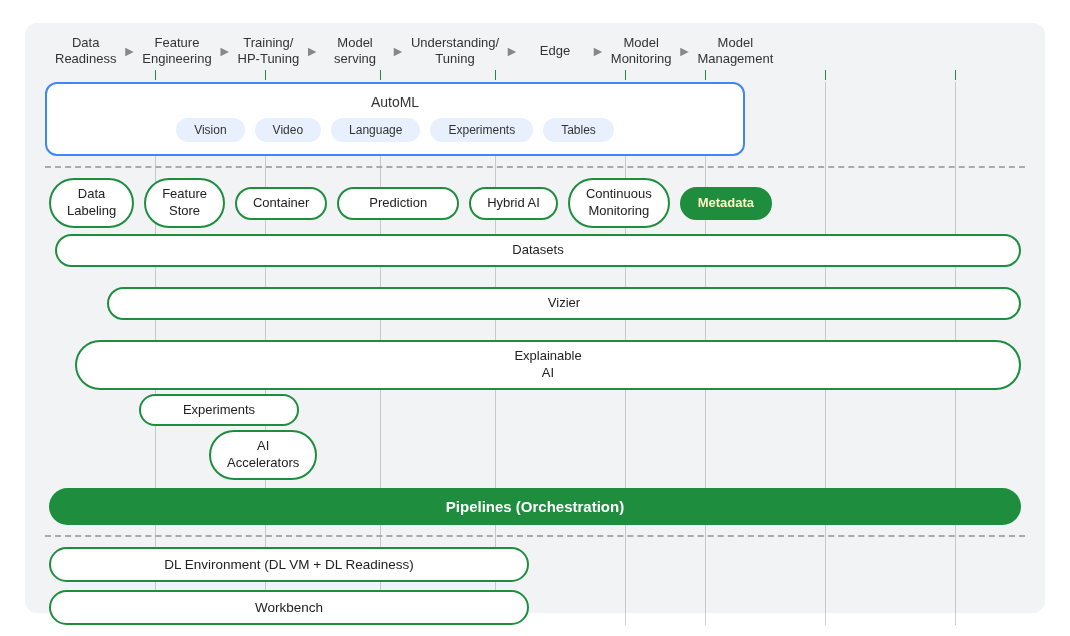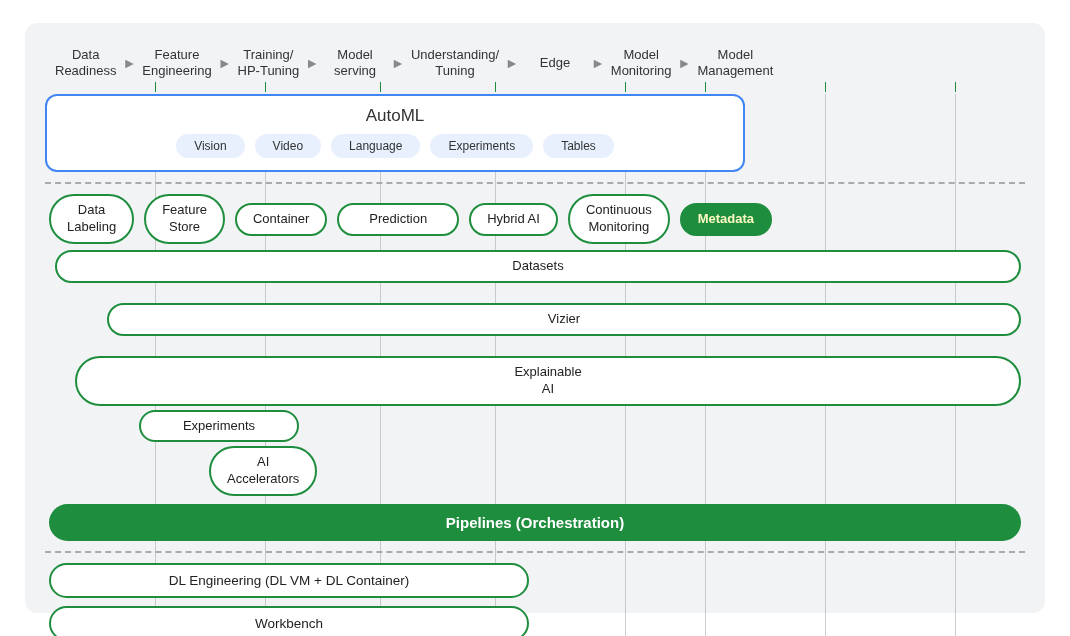--- a/index.html
+++ b/index.html
@@ -11,21 +11,21 @@
       align-items: center;
       width: 1070px;
       height: 636px;
       overflow: hidden;
     }
     .diagram-container {
       width: 1020px;
       height: 590px;
       background: #f1f3f4;
       border-radius: 12px;
-      padding: 24px 20px 16px 20px;
+      padding: 12px 20px 16px 20px;
       position: relative;
     }
     .pipeline-steps {
       display: flex;
       align-items: center;
       width: 100%;
       padding: 0 10px;
     }
     .pipeline-step {
       display: flex;
@@ -50,21 +50,21 @@
       border: 2.5px solid #4285f4;
       border-radius: 12px;
       background: #fff;
       padding: 10px 16px 12px 16px;
       margin: 0 0 0 0;
       position: relative;
       z-index: 2;
     }
     .automl-title {
       text-align: center;
-      font-size: 17px;
+      font-size: 14px;
       color: #333;
       margin-bottom: 8px;
       font-weight: 400;
     }
     .automl-chips {
       display: flex;
       gap: 10px;
       justify-content: center;
       flex-wrap: wrap;
     }
@@ -235,17 +235,17 @@
 
     <div style="display:flex; gap:10px; margin-bottom:4px; padding:0 4px; position:relative; z-index:2; margin-left:160px;">
       <div class="green-pill" style="min-width:100px; text-align:center;">AI<br>Accelerators</div>
     </div>
 
     <div class="pipelines-bar" style="position:relative; z-index:2;">Pipelines (Orchestration)</div>
 
     <hr class="dashed-line">
 
     <div class="bottom-section" style="position:relative; z-index:2;">
-      <div class="bottom-pill">DL Engineering (DL VM + DL Container)</div>
+      <div class="bottom-pill">DL Environment (DL VM + DL Readiness)</div>
       <div class="bottom-pill">Workbench</div>
     </div>
   </div>
 </div>
 
 </body></html>

